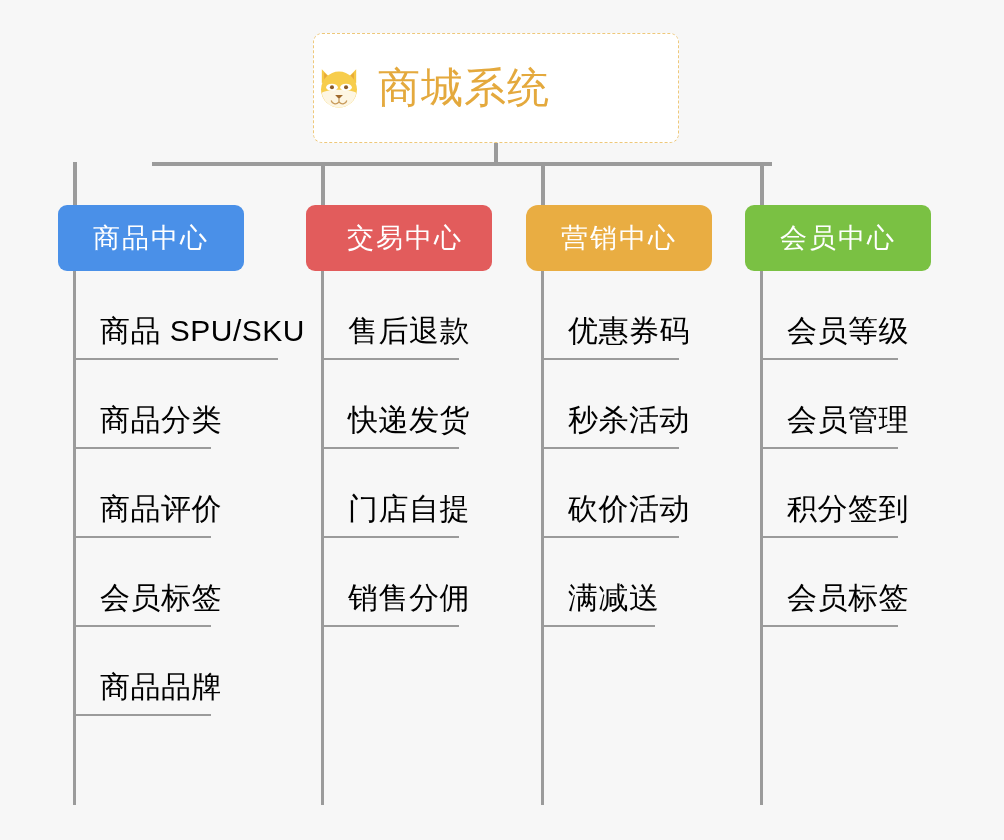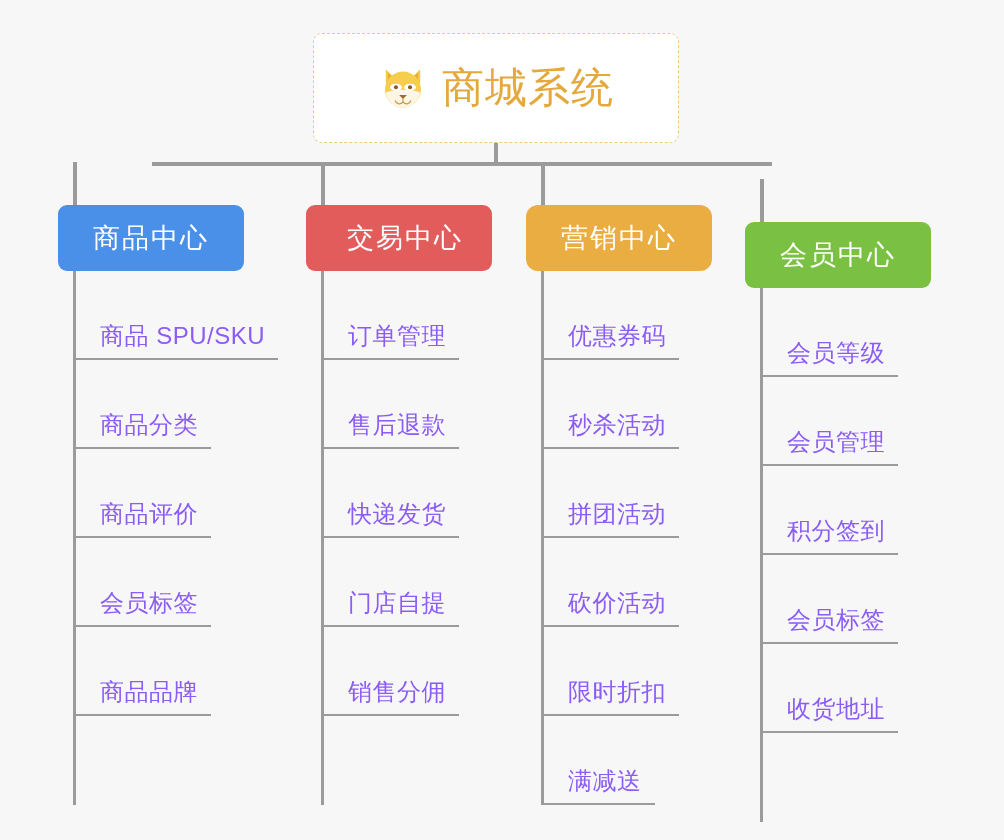--- a/index.html
+++ b/index.html
@@ -26,21 +26,21 @@
     left: 313px;
     top: 33px;
     width: 366px;
     height: 110px;
     background: #ffffff;
     border: 1px dashed #eec87a;
     border-radius: 9px;
     box-sizing: border-box;
     display: flex;
     align-items: center;
-    justify-content: center;
+    justify-content: flex-start;
     gap: 14px;
   }
   .root-icon {
     width: 50px;
     height: 50px;
     flex: 0 0 auto;
     display: block;
   }
   .root-title {
     font-size: 42px;
@@ -117,22 +117,22 @@
     position: absolute;
     left: 15px;
     bottom: 0;
     height: 2px;
     background: #9b9b9b;
   }
   .leaf-label {
     position: absolute;
     left: 42px;
     bottom: 8px;
-    font-size: 24px;
-    color: #8b5cf6;
+    font-size: 30px;
+    color: #000000;
     white-space: nowrap;
     letter-spacing: 0.5px;
   }
 </style>
 </head>
 <body style="background: rgb(247, 247, 247);">
 
 <div id="chart">
 
   <div class="root-node" style="border-color: rgb(238, 200, 122); background: rgb(255, 255, 255);">
@@ -189,24 +189,20 @@
   </div>
 
   <div class="col" id="col-1" style="left:306px;">
     <div class="col-drop" style="background: rgb(155, 155, 155);"></div>
     <div class="col-head" style="background: rgb(226, 92, 92); padding-left: 12px;">
       <span>交易中心</span>
     </div>
     <div class="col-trunk" style="height: 534px; background: rgb(155, 155, 155);"></div>
     <div class="leaves">
       <div class="leaf">
-        <span class="leaf-label">订单管理</span>
-        <div class="leaf-rule" style="background: rgb(155, 155, 155); width: 138px;"></div>
-      </div>
-      <div class="leaf">
         <span class="leaf-label">售后退款</span>
         <div class="leaf-rule" style="background: rgb(155, 155, 155); width: 138px;"></div>
       </div>
       <div class="leaf">
         <span class="leaf-label">快递发货</span>
         <div class="leaf-rule" style="background: rgb(155, 155, 155); width: 138px;"></div>
       </div>
       <div class="leaf">
         <span class="leaf-label">门店自提</span>
         <div class="leaf-rule" style="background: rgb(155, 155, 155); width: 138px;"></div>
@@ -227,39 +223,31 @@
     <div class="leaves">
       <div class="leaf">
         <span class="leaf-label">优惠券码</span>
         <div class="leaf-rule" style="background: rgb(155, 155, 155); width: 138px;"></div>
       </div>
       <div class="leaf">
         <span class="leaf-label">秒杀活动</span>
         <div class="leaf-rule" style="background: rgb(155, 155, 155); width: 138px;"></div>
       </div>
       <div class="leaf">
-        <span class="leaf-label">拼团活动</span>
-        <div class="leaf-rule" style="background: rgb(155, 155, 155); width: 138px;"></div>
-      </div>
-      <div class="leaf">
         <span class="leaf-label">砍价活动</span>
-        <div class="leaf-rule" style="background: rgb(155, 155, 155); width: 138px;"></div>
-      </div>
-      <div class="leaf">
-        <span class="leaf-label">限时折扣</span>
         <div class="leaf-rule" style="background: rgb(155, 155, 155); width: 138px;"></div>
       </div>
       <div class="leaf">
         <span class="leaf-label">满减送</span>
         <div class="leaf-rule" style="background: rgb(155, 155, 155); width: 114px;"></div>
       </div>
     </div>
   </div>
 
-  <div class="col" id="col-3" style="left:745px;margin-top:17px;">
+  <div class="col" id="col-3" style="left:745px;">
     <div class="col-drop" style="background: rgb(155, 155, 155);"></div>
     <div class="col-head" style="background: rgb(122, 193, 67);">
       <span>会员中心</span>
     </div>
     <div class="col-trunk" style="height: 534px; background: rgb(155, 155, 155);"></div>
     <div class="leaves">
       <div class="leaf">
         <span class="leaf-label">会员等级</span>
         <div class="leaf-rule" style="background: rgb(155, 155, 155); width: 138px;"></div>
       </div>
@@ -268,20 +256,16 @@
         <div class="leaf-rule" style="background: rgb(155, 155, 155); width: 138px;"></div>
       </div>
       <div class="leaf">
         <span class="leaf-label">积分签到</span>
         <div class="leaf-rule" style="background: rgb(155, 155, 155); width: 138px;"></div>
       </div>
       <div class="leaf">
         <span class="leaf-label">会员标签</span>
         <div class="leaf-rule" style="background: rgb(155, 155, 155); width: 138px;"></div>
       </div>
-      <div class="leaf">
-        <span class="leaf-label">收货地址</span>
-        <div class="leaf-rule" style="background: rgb(155, 155, 155); width: 138px;"></div>
-      </div>
     </div>
   </div>
 
 </div>
 
 </body></html>

